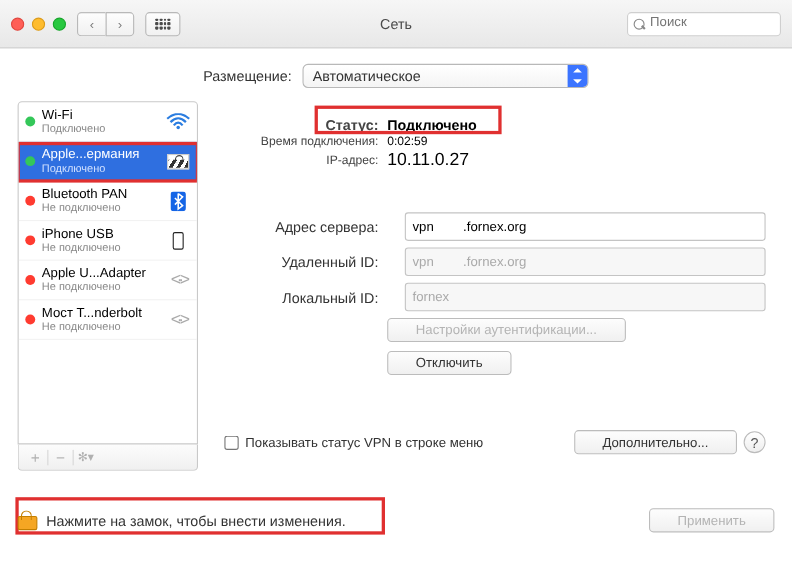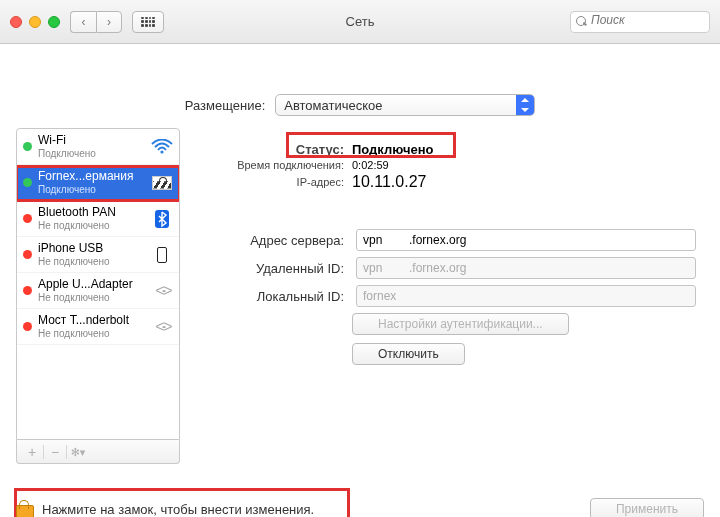--- a/index.html
+++ b/index.html
@@ -14,27 +14,27 @@
 .tl-green { background: #28c840; border: 1px solid #17a62b; }
 .nav-btns { display: flex; }
 .nav-btns button { width: 26px; height: 22px; background: linear-gradient(#fdfdfd,#f1f1f1); border: 1px solid #b8b8b8; font-size: 12px; color: #7a7a7a; }
 .nav-btns button:first-child { border-radius: 4px 0 0 4px; border-right: none; }
 .nav-btns button:last-child { border-radius: 0 4px 4px 0; }
 .grid-btn { width: 32px; height: 22px; background: linear-gradient(#fdfdfd,#f1f1f1); border: 1px solid #b8b8b8; border-radius: 4px; display: flex; align-items: center; justify-content: center; }
 .grid-dots { width: 14px; height: 10px; display: grid; grid-template-columns: repeat(4,1fr); grid-template-rows: repeat(3,1fr); gap: 1px; }
 .grid-dots span { background: #4a4a4a; border-radius: 1px; }
 .win-title { position: absolute; left: 50%; transform: translateX(-50%); font-size: 13px; color: #4a4a4a; }
 .search-wrap { margin-left: auto; width: 140px; }
-.search-wrap input { width: 100%; height: 22px; border: 1px solid #cfcfcf; border-radius: 4px; background: #fff; font-size: 12px; padding: 0 6px 4px 20px; color: #777; font-style: italic; }
+.search-wrap input { width: 100%; height: 22px; border: 1px solid #cfcfcf; border-radius: 4px; background: #fff; font-size: 12px; padding: 0 6px 4px 20px; color: #777; }
 .search-rel { position: relative; }
 .search-rel::before { content:""; position:absolute; left:6px; top:6px; width:8px; height:8px; border:1.5px solid #888; border-radius:50%; }
 .search-rel::after { content:""; position:absolute; left:13px; top:13px; width:4px; height:1.5px; background:#888; transform:rotate(45deg); }
 
 
-.loc-row { display:flex; align-items:center; justify-content:center; gap:10px; padding: 14px 0 12px; font-size:13px; color:#333;margin-top:36px; }
+.loc-row { display:flex; align-items:center; justify-content:center; gap:10px; padding: 14px 0 12px; font-size:13px; color:#333; }
 .loc-select { min-width: 260px; height: 22px; background: linear-gradient(#fff,#f4f4f4); border:1px solid #b8b8b8; border-radius:5px; display:flex; align-items:center; padding:0 0 0 8px; font-size:13px;}
 .loc-arrows { margin-left:auto; width:18px; height:100%; background:#3b74ff; border-radius:0 4px 4px 0; position:relative; }
 .loc-arrows::before,.loc-arrows::after{content:"";position:absolute;left:5px;border-left:4px solid transparent;border-right:4px solid transparent;}
 .loc-arrows::before{top:3px;border-bottom:4px solid #fff;}
 .loc-arrows::after{bottom:3px;border-top:4px solid #fff;}
 
 
 .main { display:flex; padding: 0 16px 0 16px; gap: 12px; }
 
 
@@ -55,23 +55,23 @@
 .conn-icon { width:22px; height:18px; flex-shrink:0; display:flex; align-items:center; justify-content:center; }
 
 .hi-red-border { position:absolute; border:3px solid #e03030; pointer-events:none; }
 
 
 .detail { flex:1; padding: 4px 8px 0 12px; font-size:13px; color:#333; position:relative;}
 .info-row { display:flex; gap:8px; margin-bottom:2px; align-items:center; }
 .info-row .lbl { width: 140px; text-align:right; color:#444; }
 .info-row .val { color:#000; }
 .status-row .lbl, .status-row .val { font-weight:bold; }
-.form-row { display:flex; gap:12px; margin-bottom:6px; align-items:center;}
+.form-row { display:flex; gap:24px; margin-bottom:6px; align-items:center;}
 .form-row .lbl { width:140px; text-align:right; }
-.form-row input[type=text] { flex:1; max-width:340px; height:22px; border:1px solid #c4c4c4; border-radius:3px; padding:0 6px; font-size:12px; background:#fff;}
+.form-row input[type=text] { flex:1; max-width:340px; height:22px; border:1px solid #c4c4c4; border-radius:3px; padding:12px 6px; font-size:12px; background:#fff;}
 .form-row input[disabled]{ background:#f7f7f7; color:#aaa;}
 .chk-row { margin-left:148px; display:flex; align-items:center; gap:6px; color:#aaa; font-size:12px;}
 .btn { background:linear-gradient(#fdfdfd,#f0f0f0); border:1px solid #bcbcbc; border-radius:4px; padding:3px 25px; font-size:12px; color:#333; }
 .btn[disabled]{ color:#b4b4b4;}
 .auth-btn-row { margin-left:148px; margin-top:4px;}
 .disc-btn-row { margin-left:148px; margin-top:8px;}
 
 
 .det-bottom { display:flex; align-items:center; gap:6px; margin-top:50px;}
 .help { width:20px; height:20px; border-radius:50%; border:1px solid #bbb; background:linear-gradient(#fff,#eee); color:#555; font-size:13px; display:flex; align-items:center; justify-content:center; margin-left:6px;}
@@ -148,21 +148,21 @@
               <path d="M4 8 Q11 1 18 8" fill="none" stroke="#2b7de0" stroke-width="2"></path>
               <path d="M7 11 Q11 6 15 11" fill="none" stroke="#2b7de0" stroke-width="2"></path>
               <circle cx="11" cy="13" r="1.6" fill="#2b7de0"></circle>
             </svg>
         </span>
       </div>
 
       <div class="conn-item selected">
         <span class="status-dot sd-green"></span>
         <div class="conn-text">
-          <span class="conn-name">Fornex...ермания</span>
+          <span class="conn-name">Apple...ермания</span>
           <span class="conn-sub">Подключено</span>
         </div>
         <span class="conn-icon">
             <span class="vpn-icon"></span>
           </span>
       </div>
 
       <div class="conn-item">
         <span class="status-dot sd-red"></span>
         <div class="conn-text">
@@ -247,20 +247,28 @@
       <span class="lbl">Локальный ID:</span>
       <input type="text" disabled="" value="fornex" style="">
     </div>
     <div class="auth-btn-row">
       <button class="btn" disabled="">Настройки аутентификации...</button>
     </div>
     <div class="disc-btn-row">
       <button class="btn">Отключить</button>
     </div>
 
+    <div class="det-bottom">
+      <input type="checkbox" style="">
+      <span style="font-size:12px;">Показывать статус VPN в строке меню</span>
+      <div style="margin-left:auto; display:flex; align-items:center;">
+        <button class="btn">Дополнительно...</button>
+        <span class="help">?</span>
+      </div>
+    </div>
   </div>
 </div>
 
 <div class="footer">
   <div class="hi-red-border" style="left:14px; top:8px; width:336px; height:34px;"></div>
   <div class="lock-row">
     <span class="lock-icon"></span>
     <span>Нажмите на замок, чтобы внести изменения.</span>
   </div>
   <div class="footer-btns">

